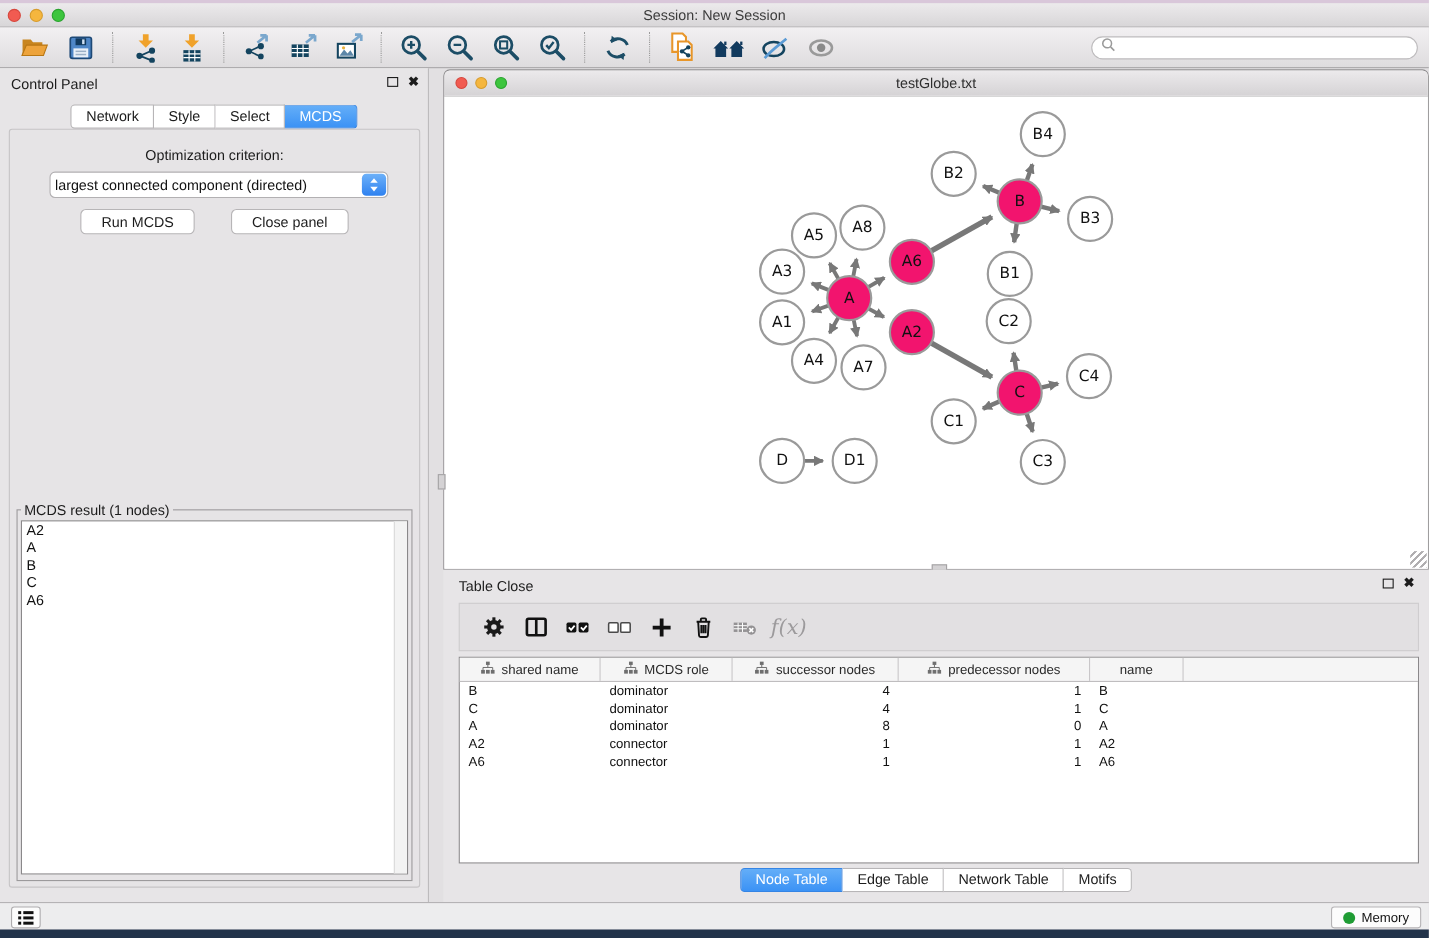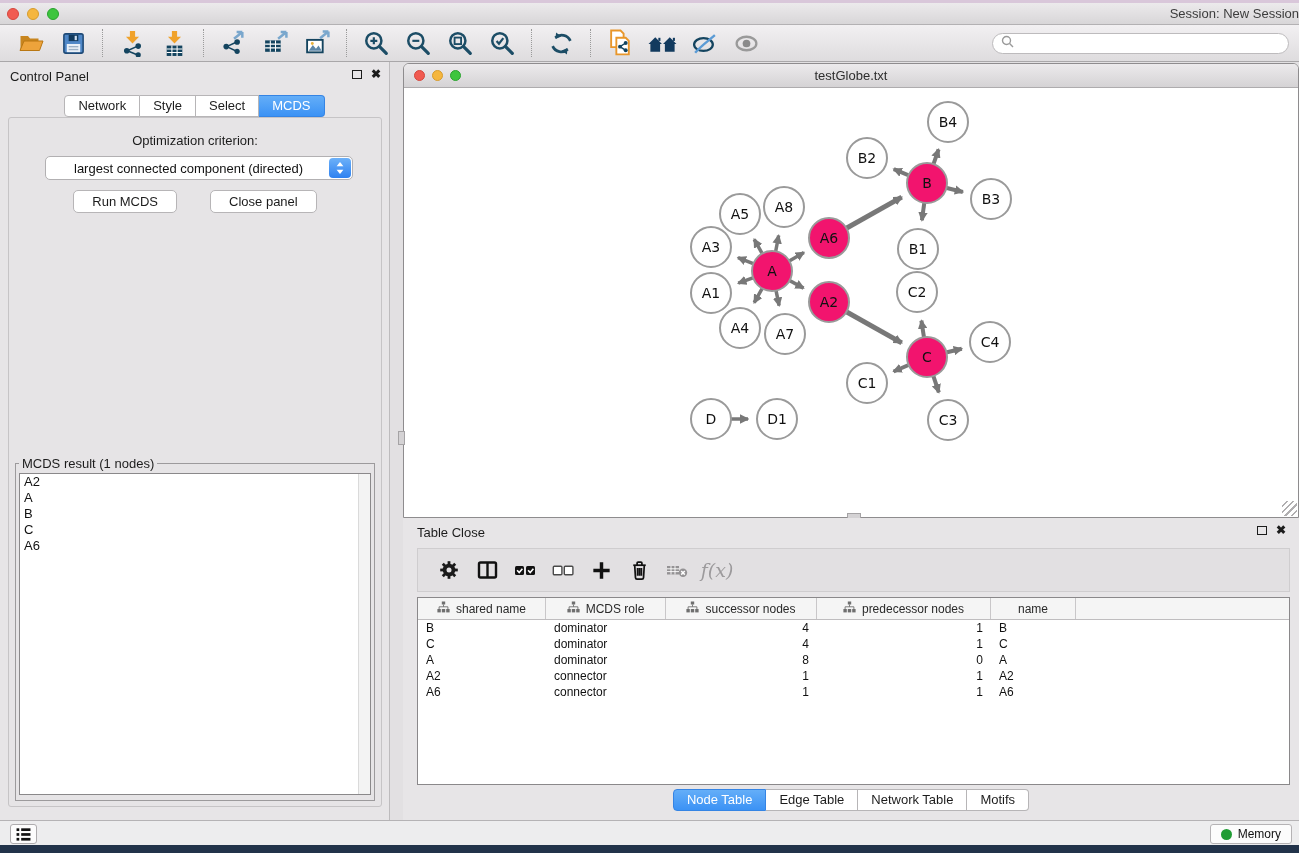--- a/index.html
+++ b/index.html
@@ -11,21 +11,21 @@
   #bottom-strip { position:absolute; left:0; top:845px; width:1299px; height:8px; background:#22334a; }
 
   
   #titlebar { position:absolute; left:0; top:3px; width:1299px; height:22px;
     background:linear-gradient(#eceaec,#d8d6d8); border-bottom:1px solid #b3b1b3; }
   .lights { position:absolute; left:7px; top:5px; display:flex; gap:8px; }
   .light { width:12px; height:12px; border-radius:50%; }
   .light.red { background:#f15b51; border:1px solid #d6473e; }
   .light.yellow { background:#f5b63e; border:1px solid #d79c2d; }
   .light.green { background:#3dc53e; border:1px solid #2aa32f; }
-  #titlebar .win-title { position:absolute; left:0; right:0; top:3px; text-align:right; font-size:13px; color:#3c3c3c; }
+  #titlebar .win-title { position:absolute; left:0; right:0; top:3px; text-align:center; font-size:13px; color:#3c3c3c; }
 
   
   #toolbar { position:absolute; left:0; top:25px; width:1299px; height:37px;
     background:linear-gradient(#f2f0f2,#dedcde); border-bottom:1px solid #a9a7a9;
     display:flex; align-items:center; padding:0 10px; }
   .tb-icon { width:30px; height:28px; display:flex; align-items:center; justify-content:center; margin:0 6px; flex:0 0 auto; }
   .tb-sep { width:1px; height:28px; border-left:1px dotted #9a9a9a; margin:0 8px; flex:0 0 auto; }
   #search-box { margin-left:auto; width:297px; height:21px; background:#fff; border:1px solid #bdbbbd;
     border-radius:11px; display:flex; align-items:center; padding:0 8px; }
   #search-box input { border:none; outline:none; flex:1; font-size:12px; font-family:"Liberation Sans",sans-serif; background:transparent; }
@@ -42,21 +42,21 @@
     border:1px solid #b7b5b7; border-left:none; }
   .tab:first-child { border-left:1px solid #b7b5b7; border-radius:4px 0 0 4px; }
   .tab:last-child { border-radius:0 4px 4px 0;text-align:right; }
   .tab.active { background:linear-gradient(#64aef8,#3b92f5); color:#fff; border-color:#3584e4; }
 
   #cp-content { position:absolute; left:8px; top:55px; width:374px; height:690px;
     background:#e6e4e6; border:1px solid #c6c4c6; border-radius:3px; }
   #opt-label { position:absolute; left:0; top:15px; width:100%; text-align:center; font-size:13px; color:#1c1c1c; }
   #criterion-select { position:absolute; left:36px; top:38px; width:308px; height:24px; background:#fff;
     border:1px solid #b2b0b2; border-radius:5px; display:flex; align-items:center; font-size:13px; color:#111;
-    padding-left:28px; }
+    padding-left:4px; }
   #criterion-stepper { position:absolute; right:1px; top:1px; width:22px; height:20px; border-radius:4px;
     background:linear-gradient(#6db1f9,#2e81f0); display:flex; align-items:center; justify-content:center; }
   .cp-btn-row { position:absolute; left:0; top:72px; width:100%; display:flex; justify-content:center; gap:33px; }
   .mac-btn { height:23px; padding:0 18px; background:#fff; border:1px solid #b7b5b7; border-radius:5px;
     font-size:13px; color:#1c1c1c; line-height:21px; }
 
   #mcds-fieldset { position:absolute; left:6px; top:338px; width:360px; height:345px;
     border:1px solid #9c9a9c; }
   #mcds-fieldset legend { font-size:13px; color:#1c1c1c; padding:0 3px; margin-left:3px; }
   #mcds-listbox { position:absolute; left:3px; right:3px; top:2px; bottom:5px; background:#fff; border:1px solid #8a888a; }

